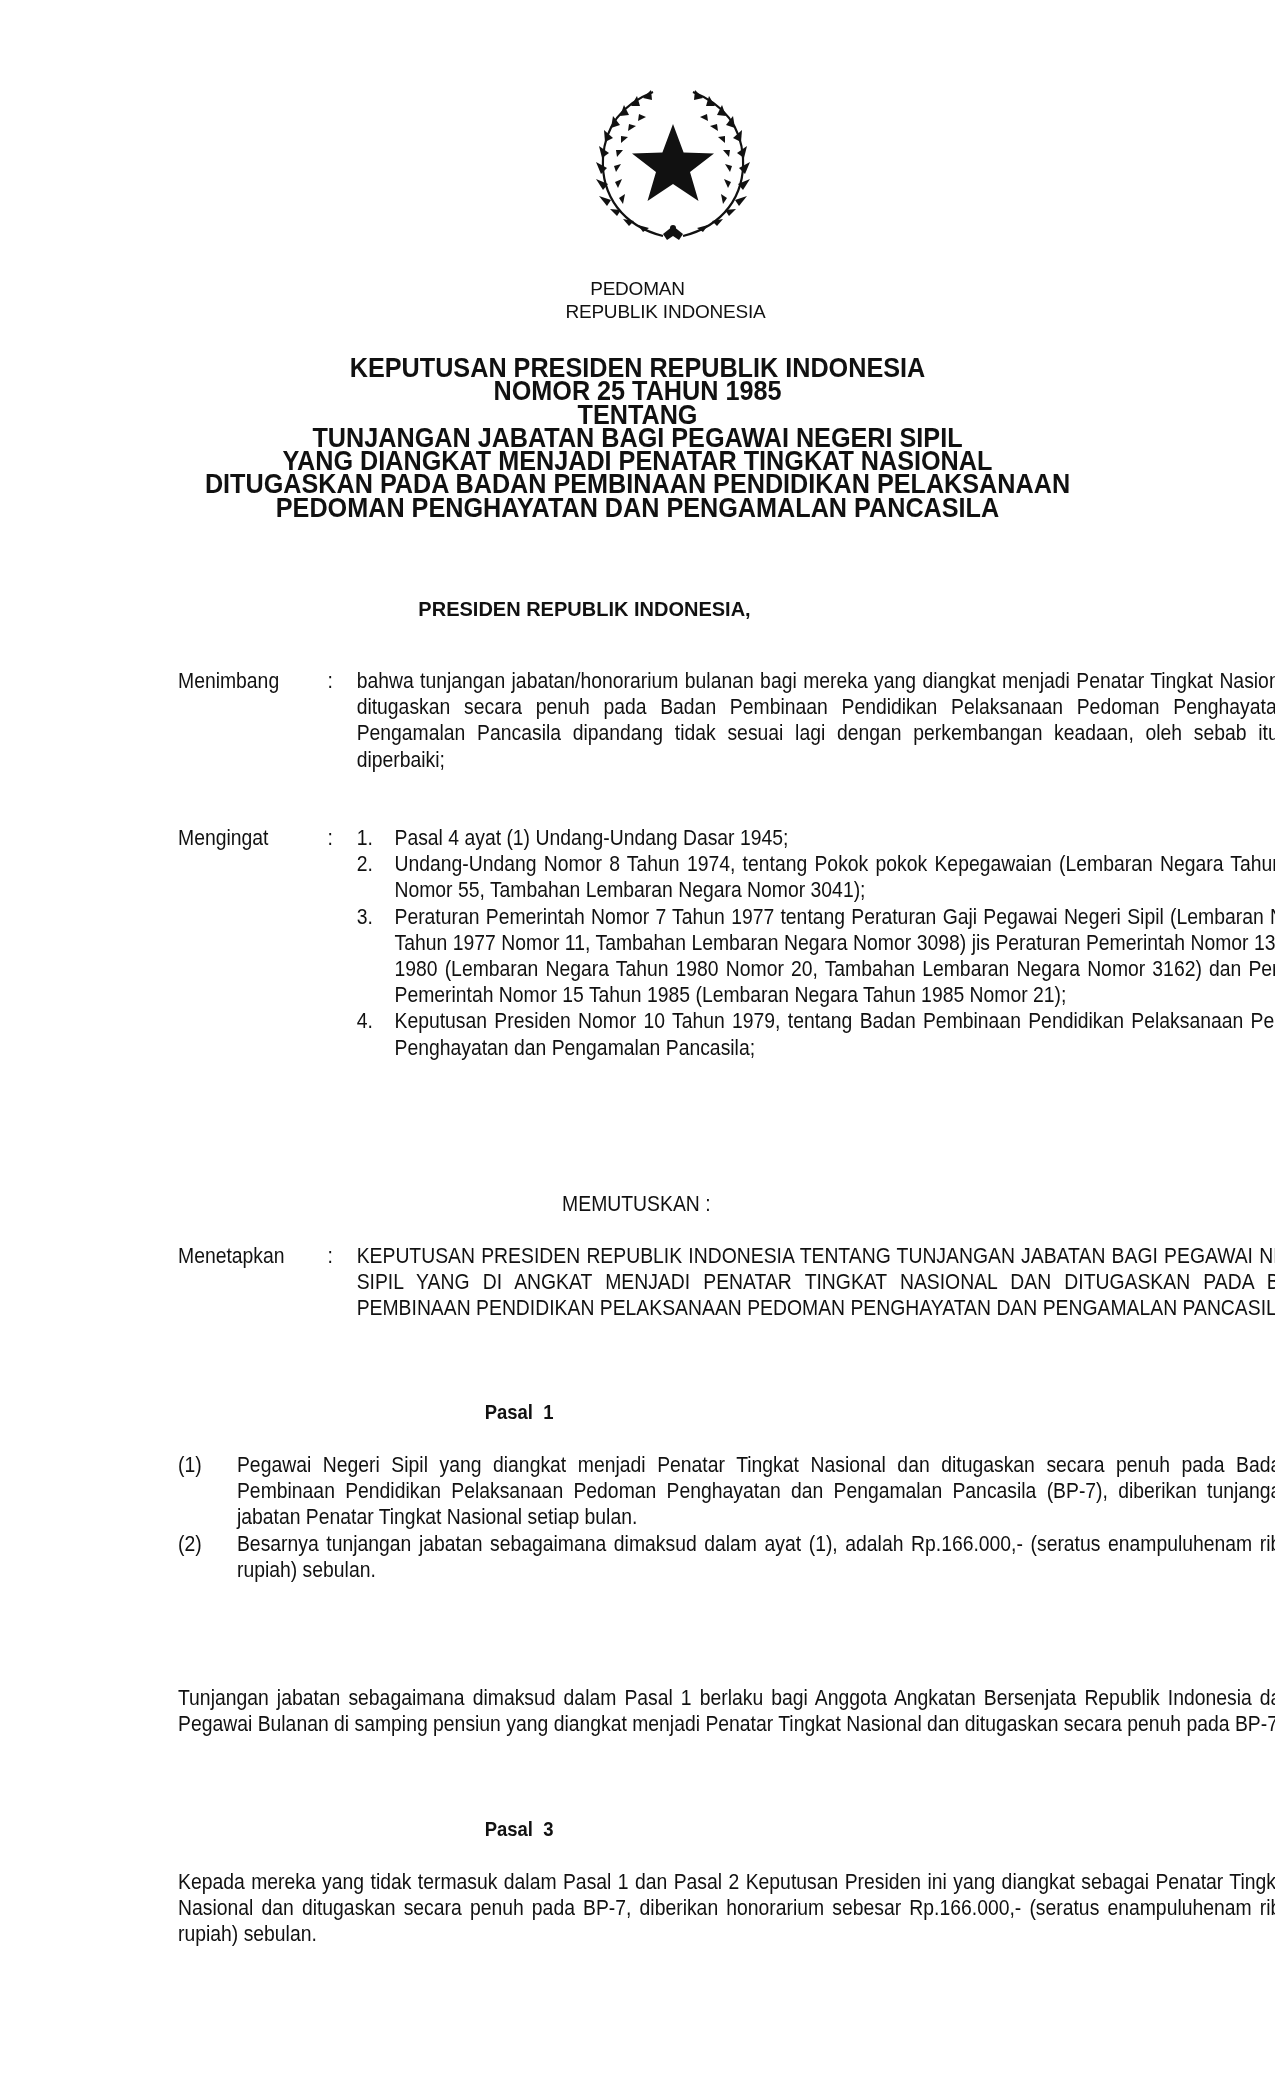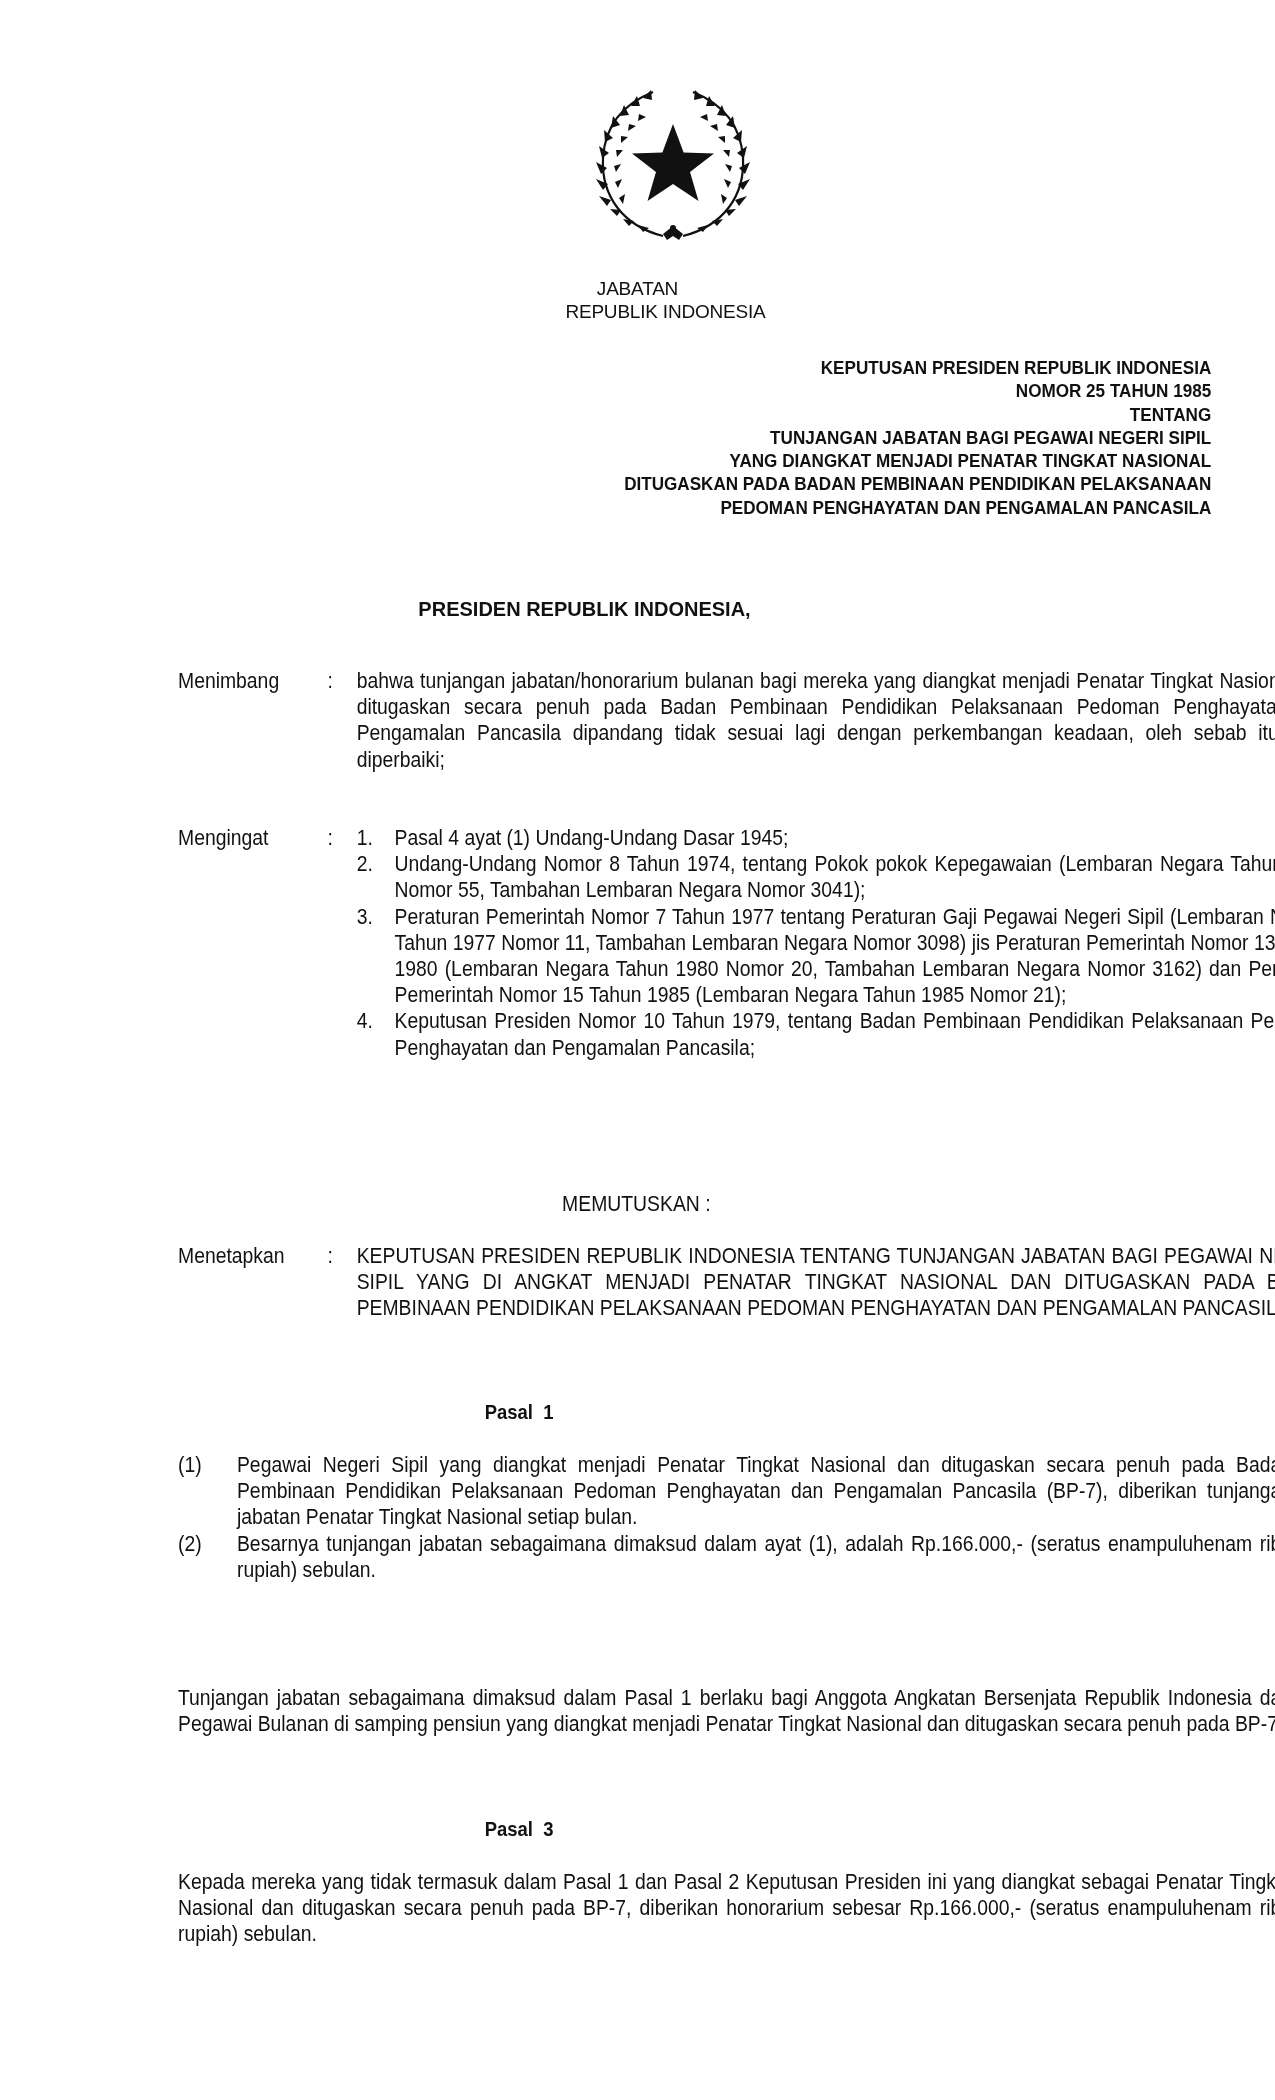--- a/index.html
+++ b/index.html
@@ -12,22 +12,22 @@
   .emblem { position: absolute; left: 593px; top: 86px; width: 160px; height: 162px; }
 
   .presiden-head {
     position: absolute; left: 0; width: 1275px; text-align: center;
     font-size: 19px; line-height: 22px; letter-spacing: -0.2px;
   }
   .presiden-head.l1 { top: 278px; }
   .presiden-head.l2 { top: 301px; padding-left: 28px; }
 
   .title {
-    position: absolute; left: 0; top: 356px; width: 1275px; text-align: right;
-    font-weight: bold; font-size: 19px; line-height: 23.3px;
+    position: absolute; left: 0; top: 356px; width: 1275px; text-align: center;
+    font-weight: bold; font-size: 28px; line-height: 23.3px;
   }
   .title div { transform: scaleX(0.9); transform-origin: center; }
 
   .sovereign {
     position: absolute; left: 0; top: 597px; width: 1169px; text-align: center;
     font-weight: bold; font-size: 20px; line-height: 24px;
   }
 
   .narrow { transform: scaleX(0.88); transform-origin: left top; }
   .txt { font-size: 22px; line-height: 26.2px; }
@@ -95,21 +95,21 @@
         <use href="#lv" transform="translate(160,0) scale(-1,1)"></use>
 
         <polygon points="80,38 90.6,66.5 121,67.5 97,86 105.5,115 80,98 54.5,115 63,86 39,67.5 69.4,66.5"></polygon>
 
         <path d="M70 148 l10 -8 l10 8 l-4 6 l-6 -4 l-6 4 z"></path>
         <circle cx="80" cy="142" r="3"></circle>
       </g>
     </svg>
   </div>
 
-  <div class="presiden-head l1">JABATAN</div>
+  <div class="presiden-head l1">PEDOMAN</div>
   <div class="presiden-head l2">REPUBLIK INDONESIA</div>
 
   <div class="title">
     <div>KEPUTUSAN PRESIDEN REPUBLIK INDONESIA</div>
     <div>NOMOR 25 TAHUN 1985</div>
     <div>TENTANG</div>
     <div>TUNJANGAN JABATAN BAGI PEGAWAI NEGERI SIPIL</div>
     <div>YANG DIANGKAT MENJADI PENATAR TINGKAT NASIONAL</div>
     <div>DITUGASKAN PADA BADAN PEMBINAAN PENDIDIKAN PELAKSANAAN</div>
     <div>PEDOMAN PENGHAYATAN DAN PENGAMALAN PANCASILA</div>

